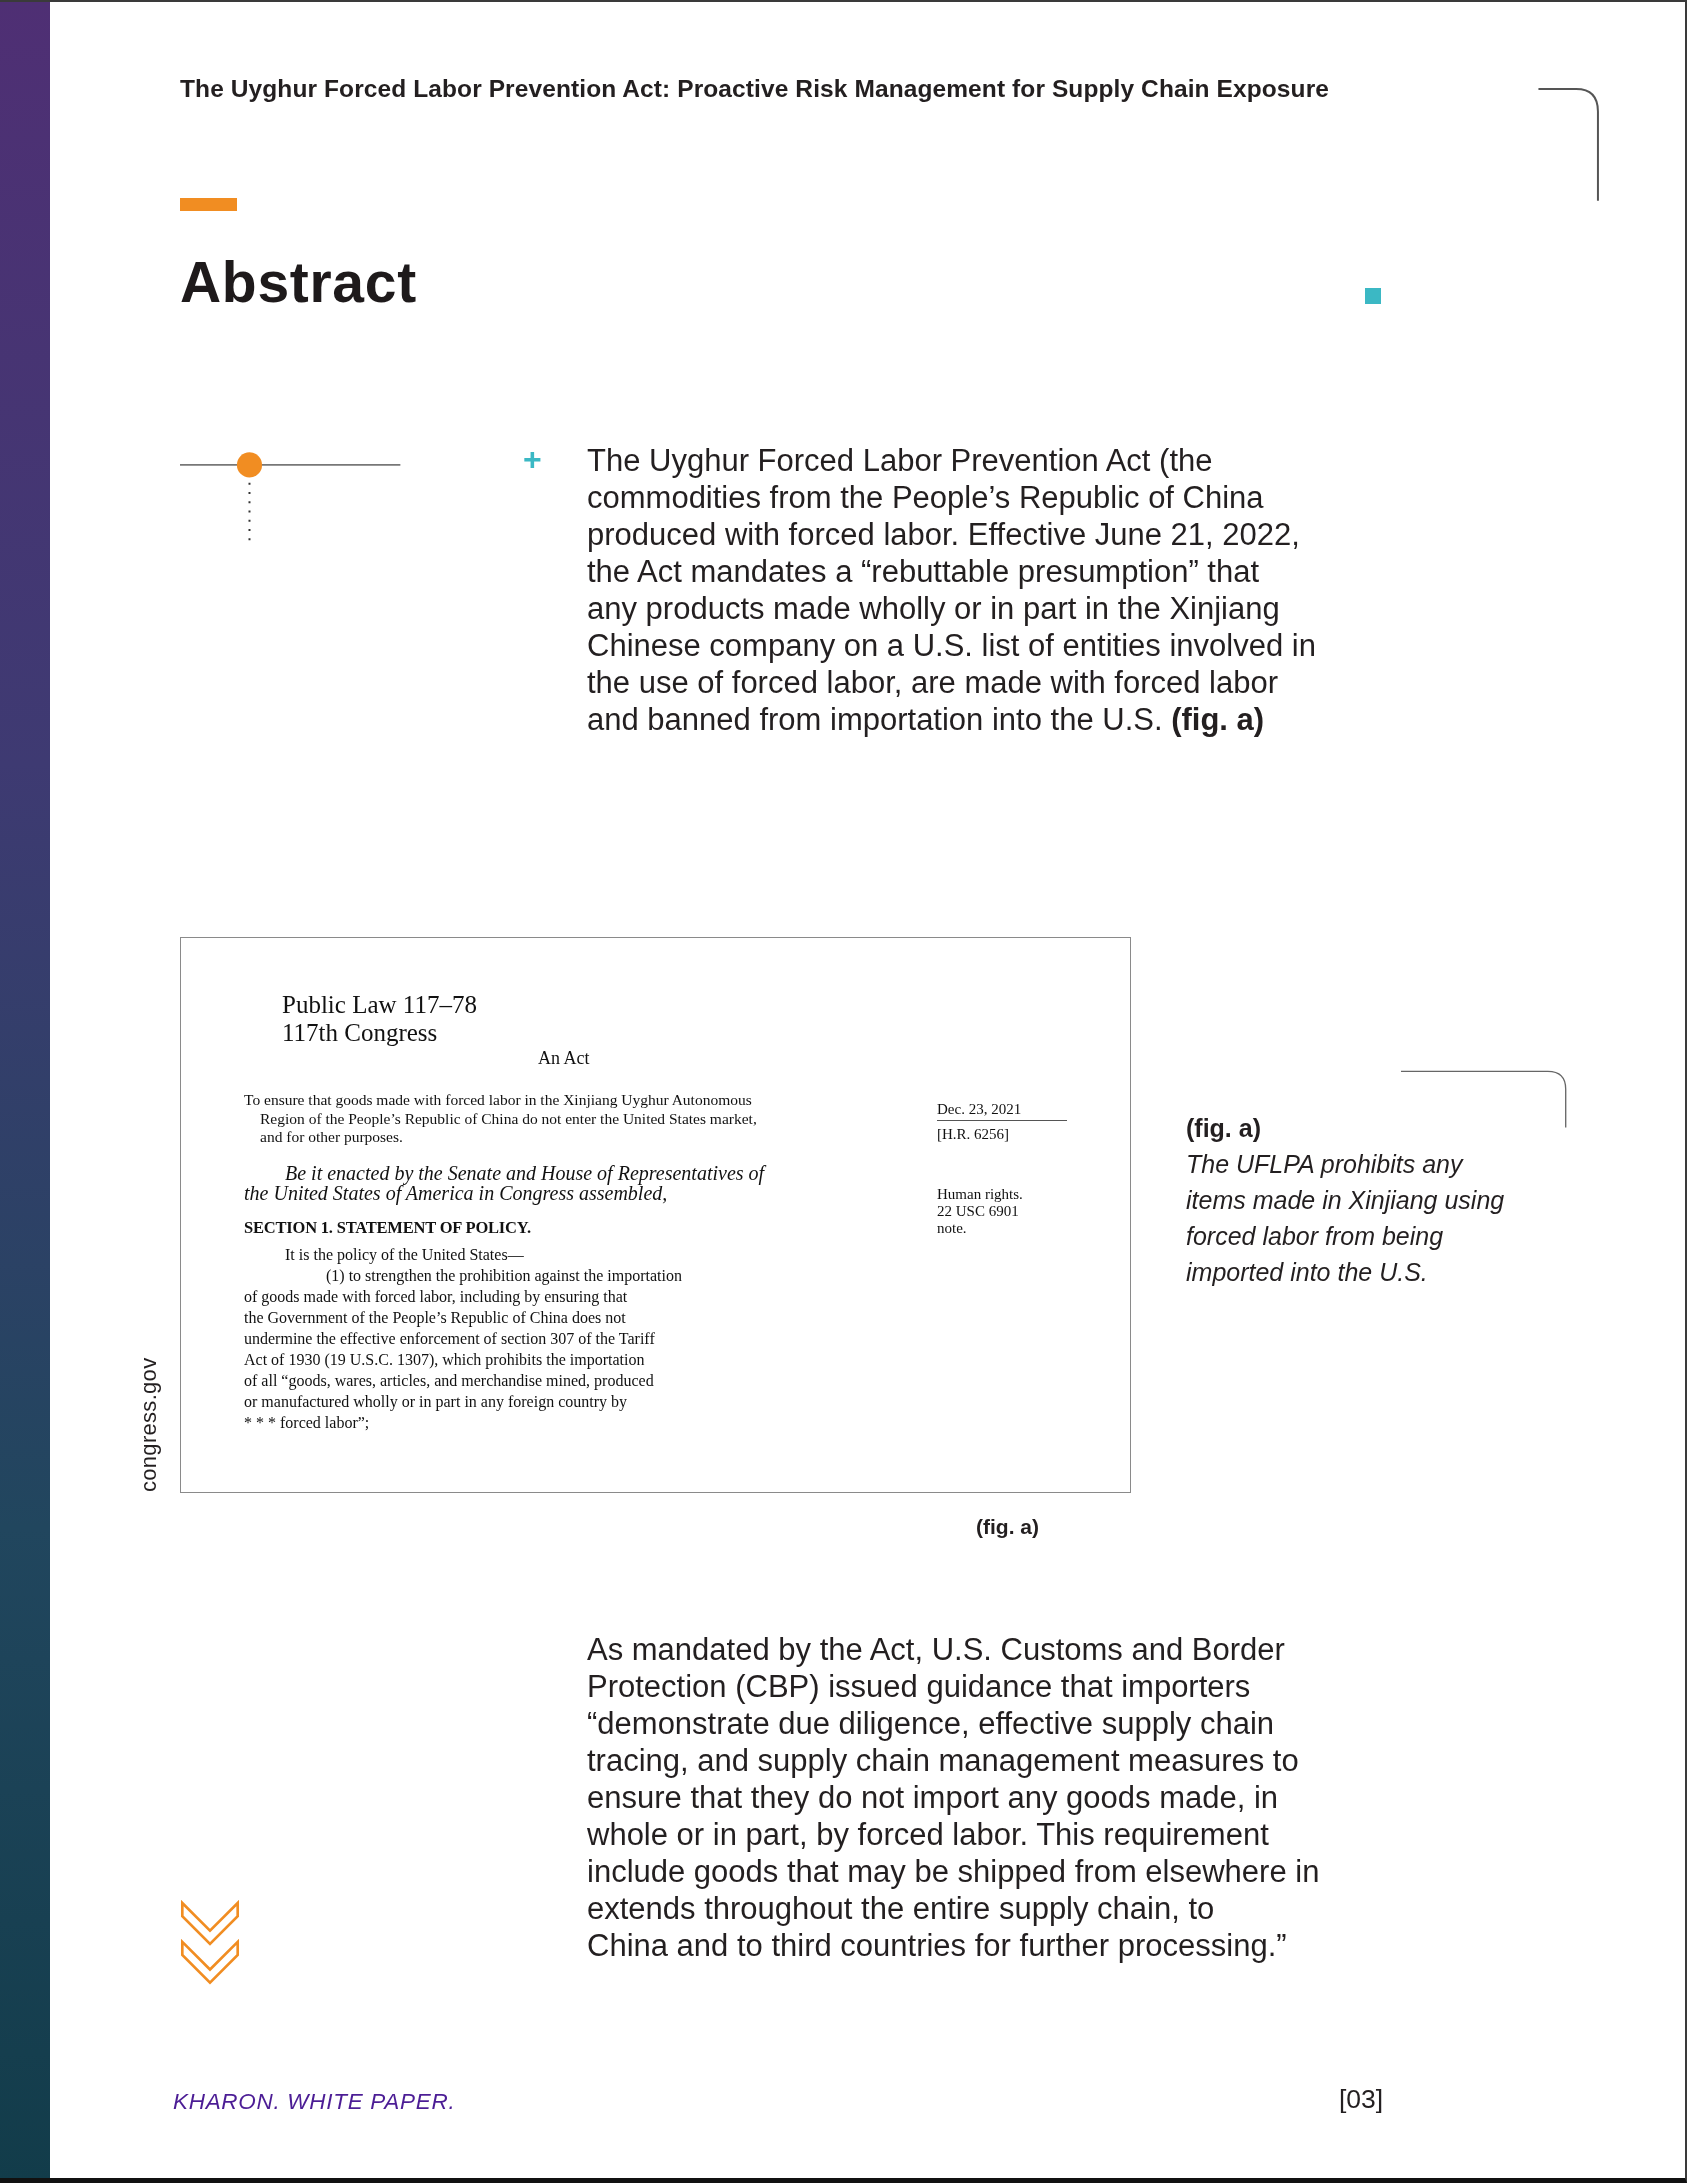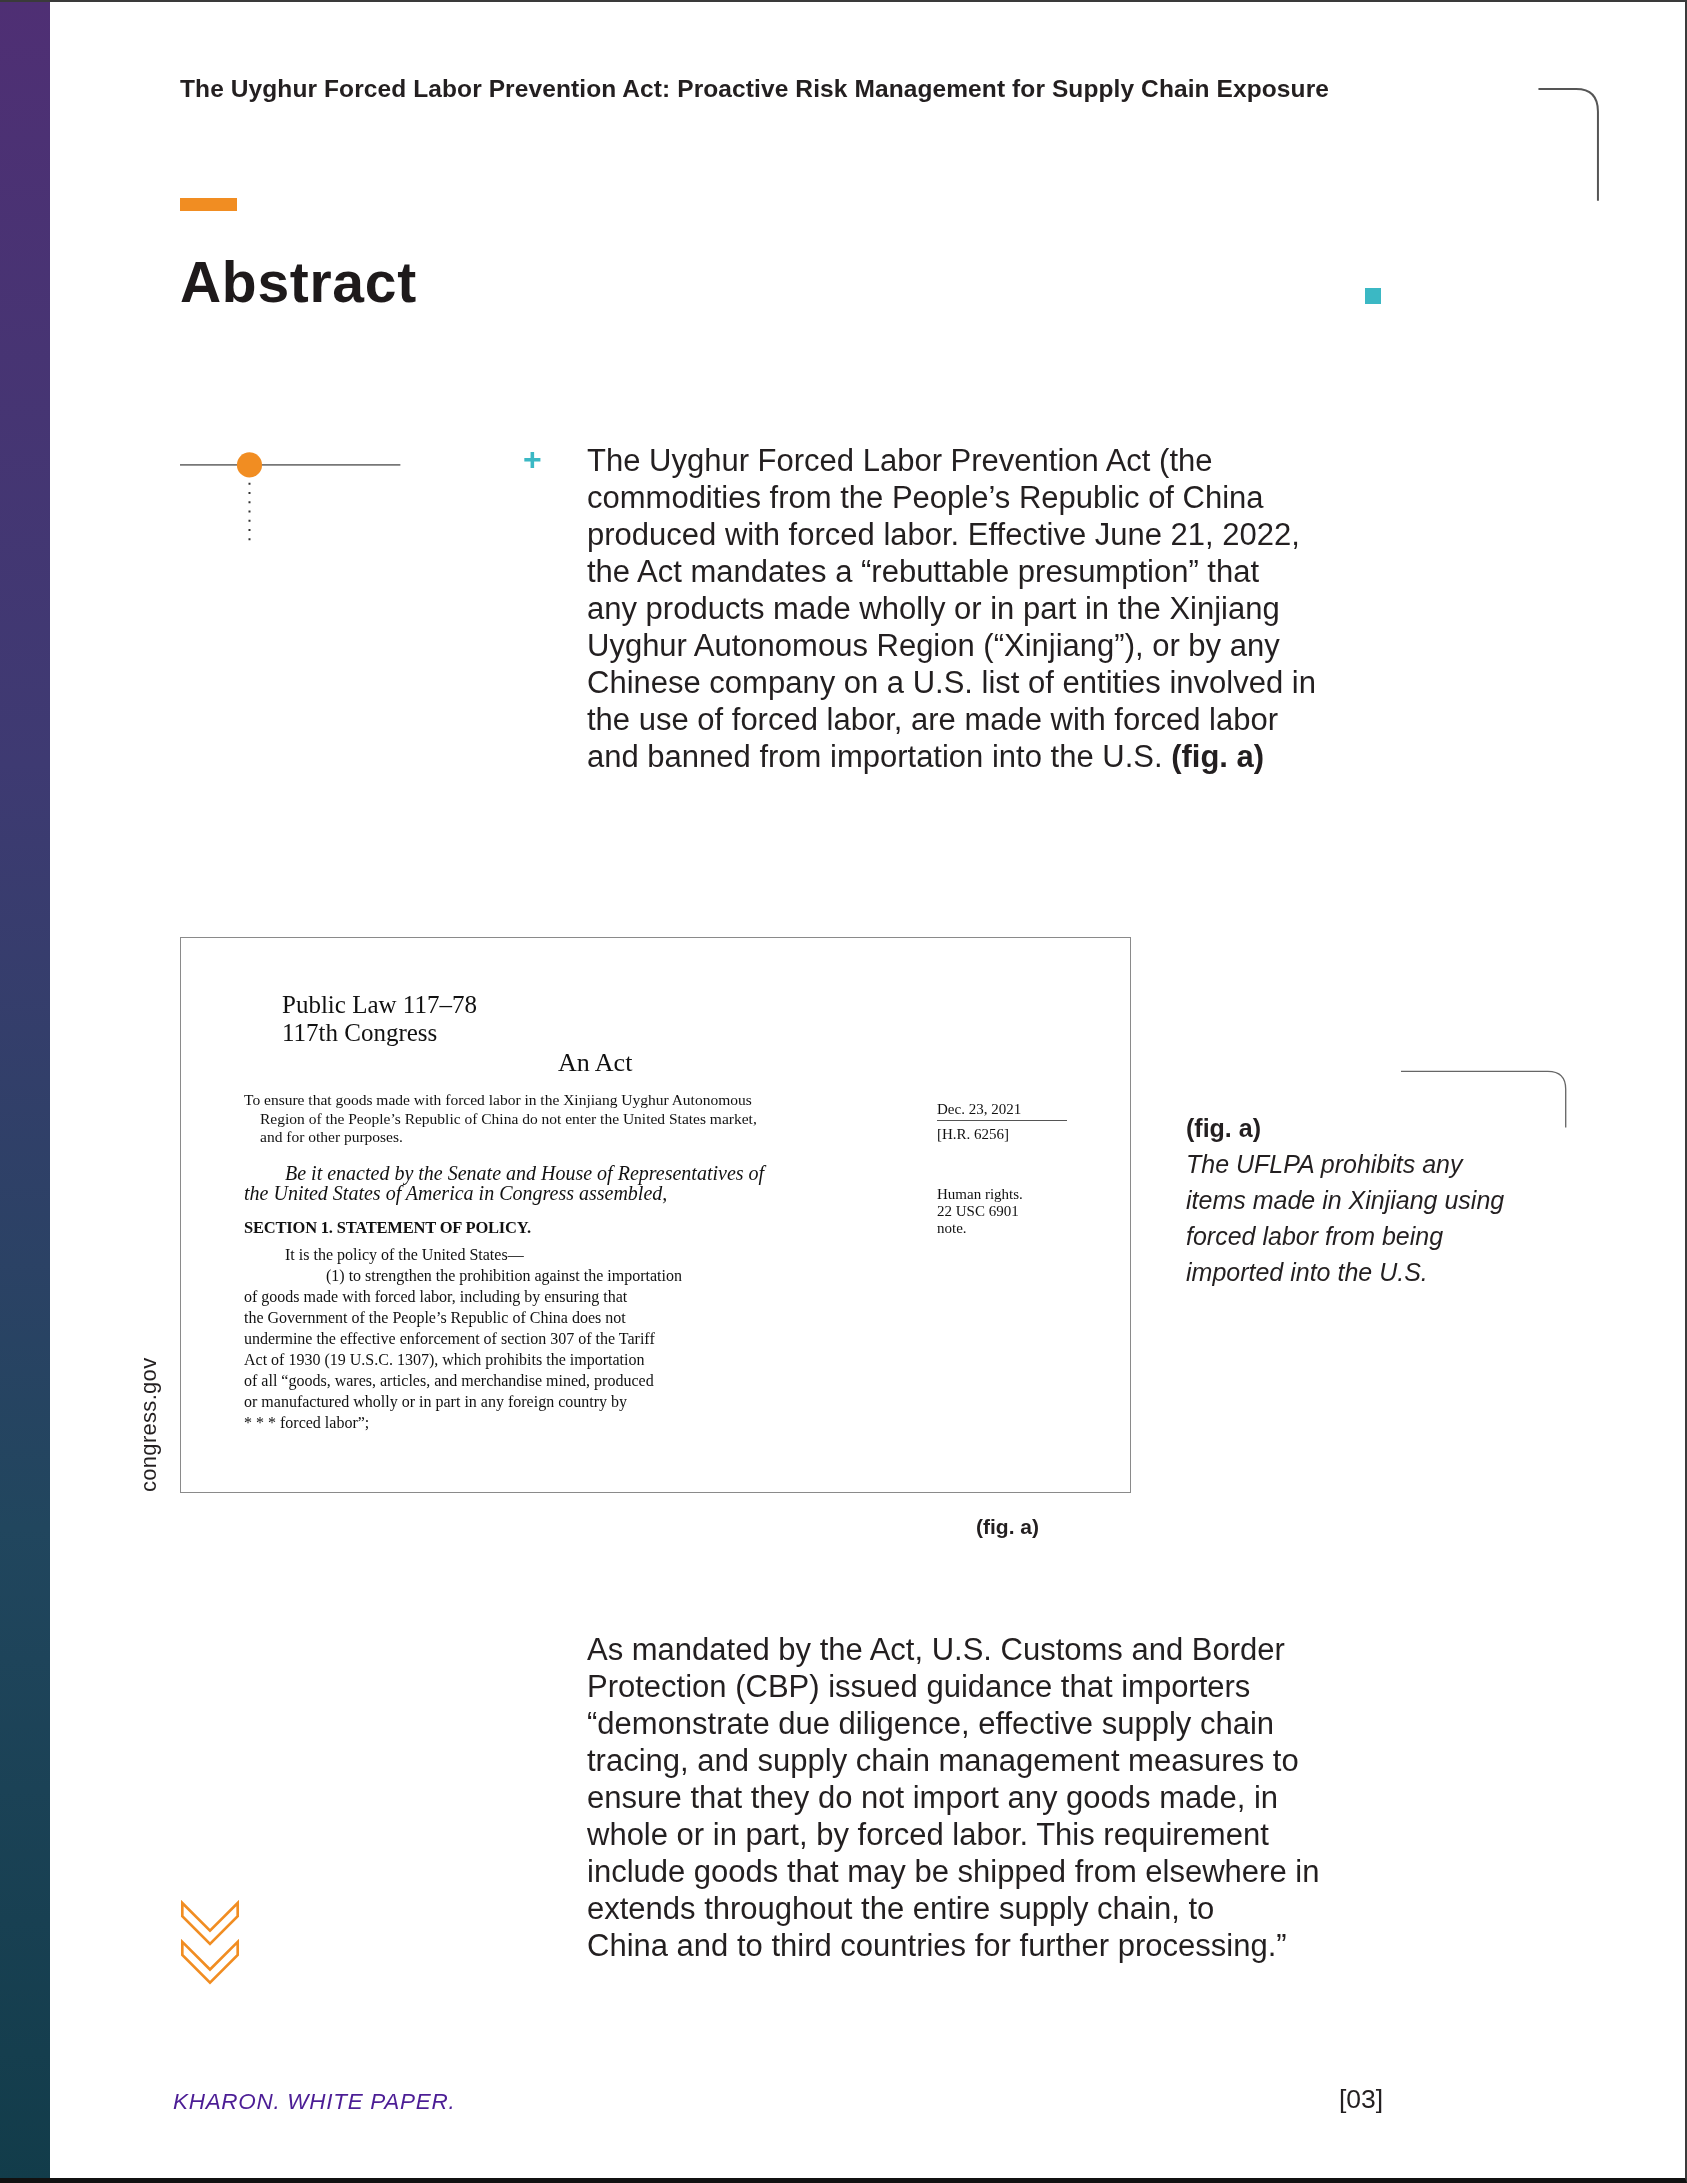--- a/index.html
+++ b/index.html
@@ -46,21 +46,21 @@
   .p2 { top: 1631px; }
   .fig-ref { font-weight: bold; }
 
   .figure-box {
     position: absolute; left: 180px; top: 937px; width: 951px; height: 556px;
     box-sizing: border-box; border: 1.3px solid #8a8a8a; background: #fff;
     font-family: "Liberation Serif", "DejaVu Serif", serif; color: #111;
   }
   .law-title { position: absolute; left: 63px; top: 53px; font-size: 25px; line-height: 28px; }
   .law-title span { display: block; margin-left: 38px; }
-  .act-heading { position: absolute; left: 357px; top: 110px; font-size: 26px; margin-left: 20px; }
+  .act-heading { position: absolute; left: 357px; top: 110px; font-size: 18px; }
   .purpose {
     position: absolute; left: 63px; top: 153px; width: 662px;
     font-size: 15.5px; line-height: 18.5px;
   }
   .purpose span { display: block; white-space: nowrap; }
   .purpose span.indent { padding-left: 16px; }
   .enacting {
     position: absolute; left: 63px; top: 225px; width: 662px;
     font-size: 20px; line-height: 20px; font-style: italic;
   }
@@ -129,21 +129,20 @@
 </svg>
 
 <div class="plus-icon">+</div>
 
 <div class="body-text p1">
   <span class="line">The Uyghur Forced Labor Prevention Act (the</span>
   <span class="line">commodities from the People’s Republic of China</span>
   <span class="line">produced with forced labor. Effective June 21, 2022,</span>
   <span class="line">the Act mandates a “rebuttable presumption” that</span>
   <span class="line">any products made wholly or in part in the Xinjiang</span>
-  <span class="line">Uyghur Autonomous Region (“Xinjiang”), or by any</span>
   <span class="line">Chinese company on a U.S. list of entities involved in</span>
   <span class="line">the use of forced labor, are made with forced labor</span>
   <span class="line"><span>and banned from importation into the U.S. </span><span class="fig-ref">(fig. a)</span></span>
 </div>
 
 <div class="figure-box">
   <div class="law-title">
     <span>Public Law 117–78</span>
     <span>117th Congress</span>
   </div>

